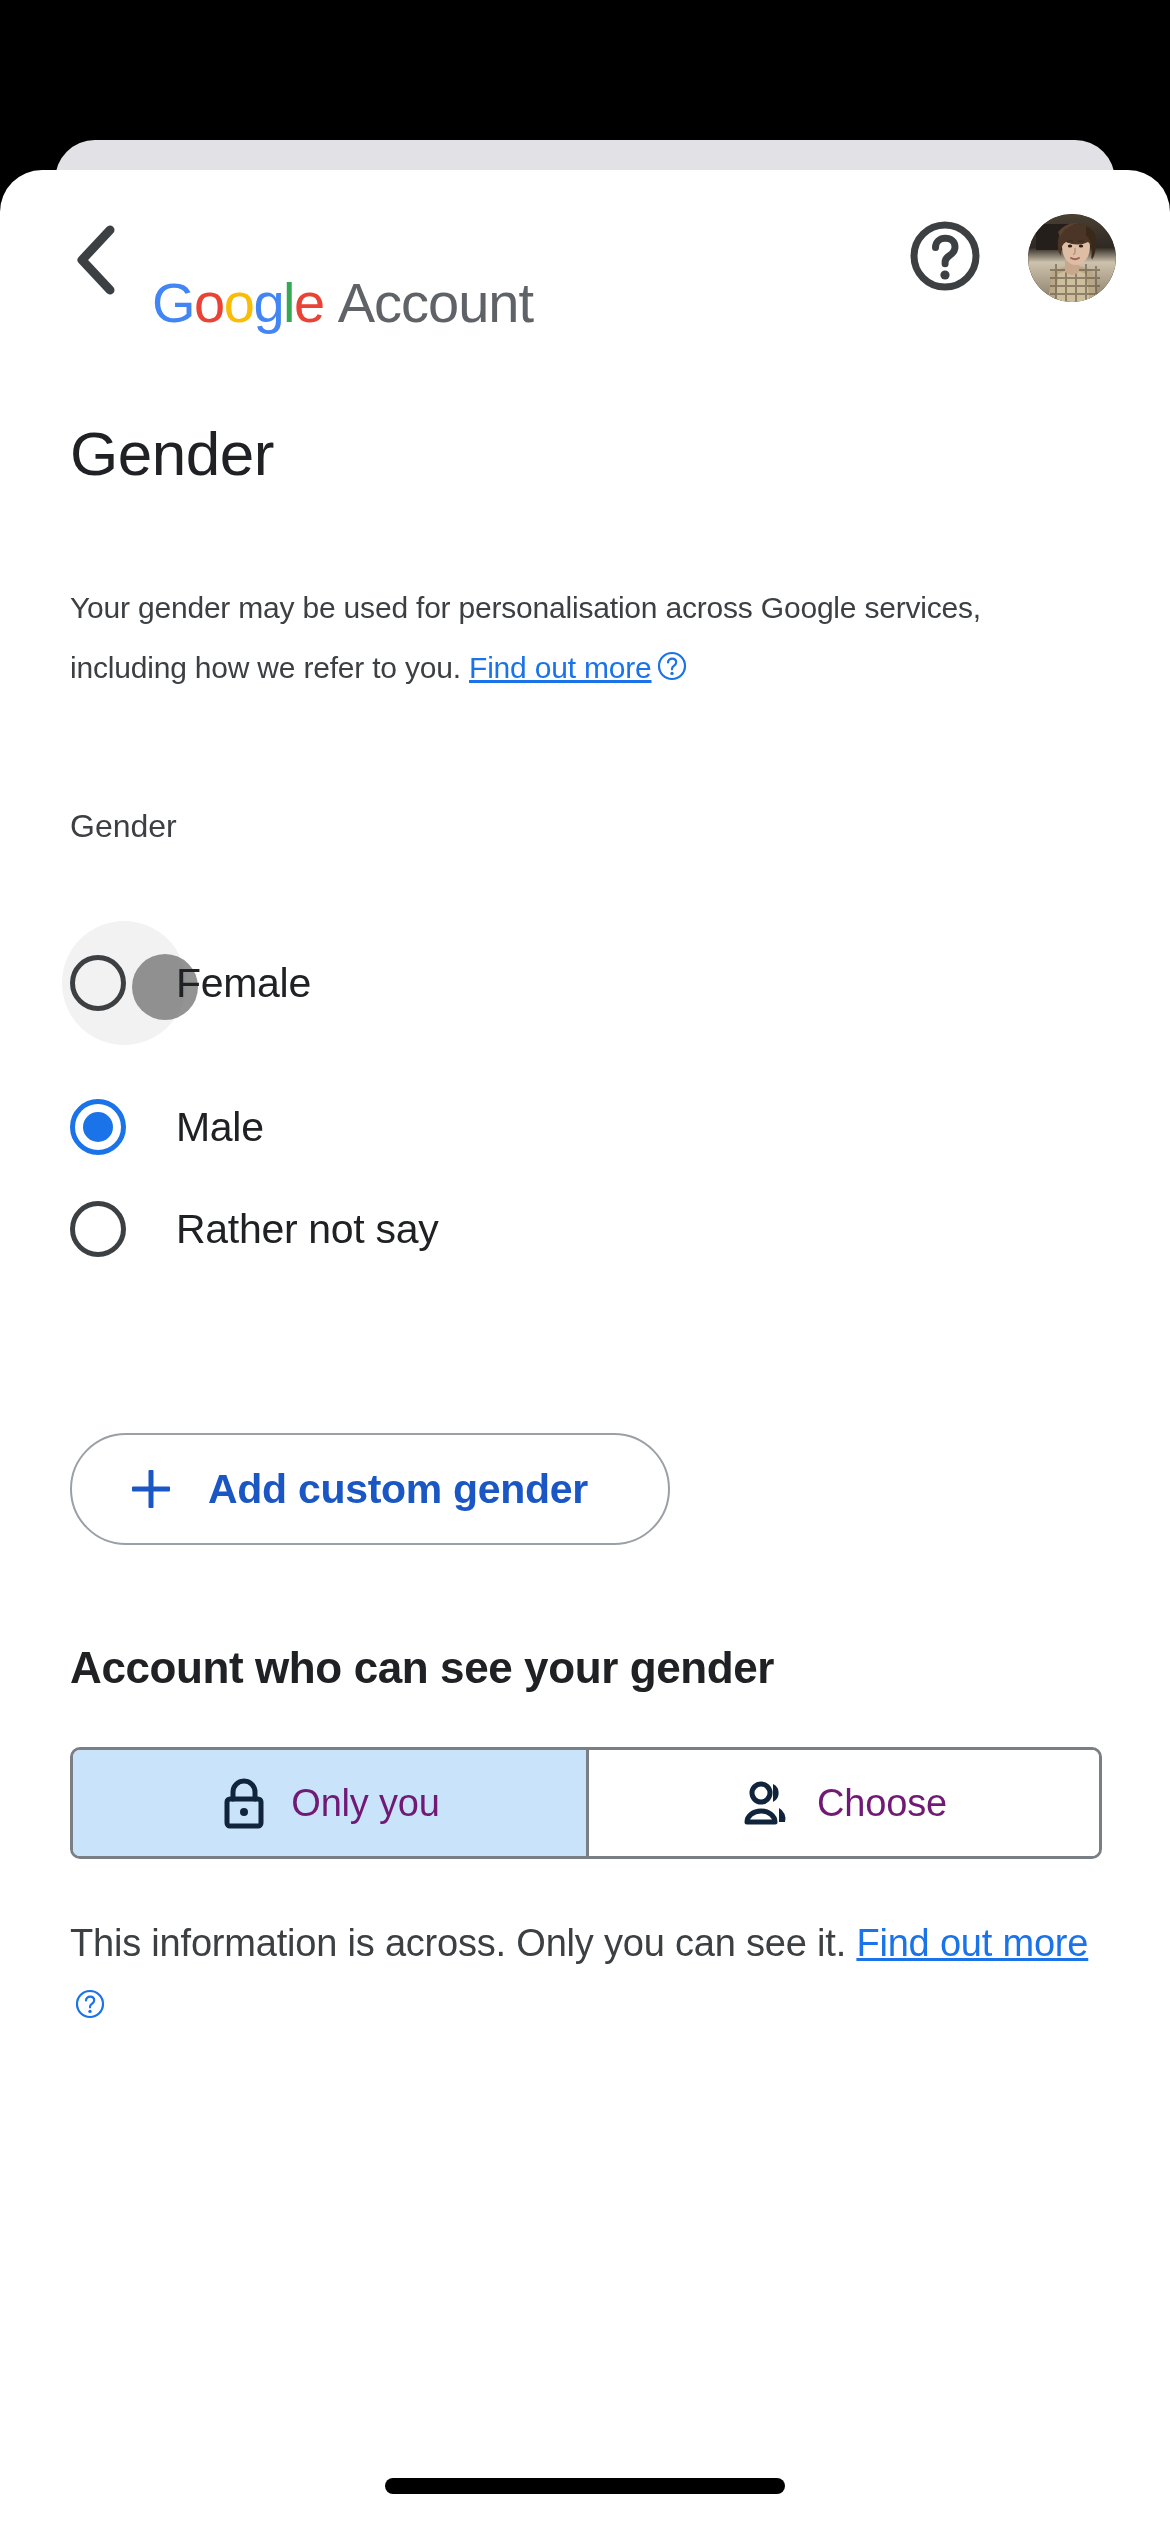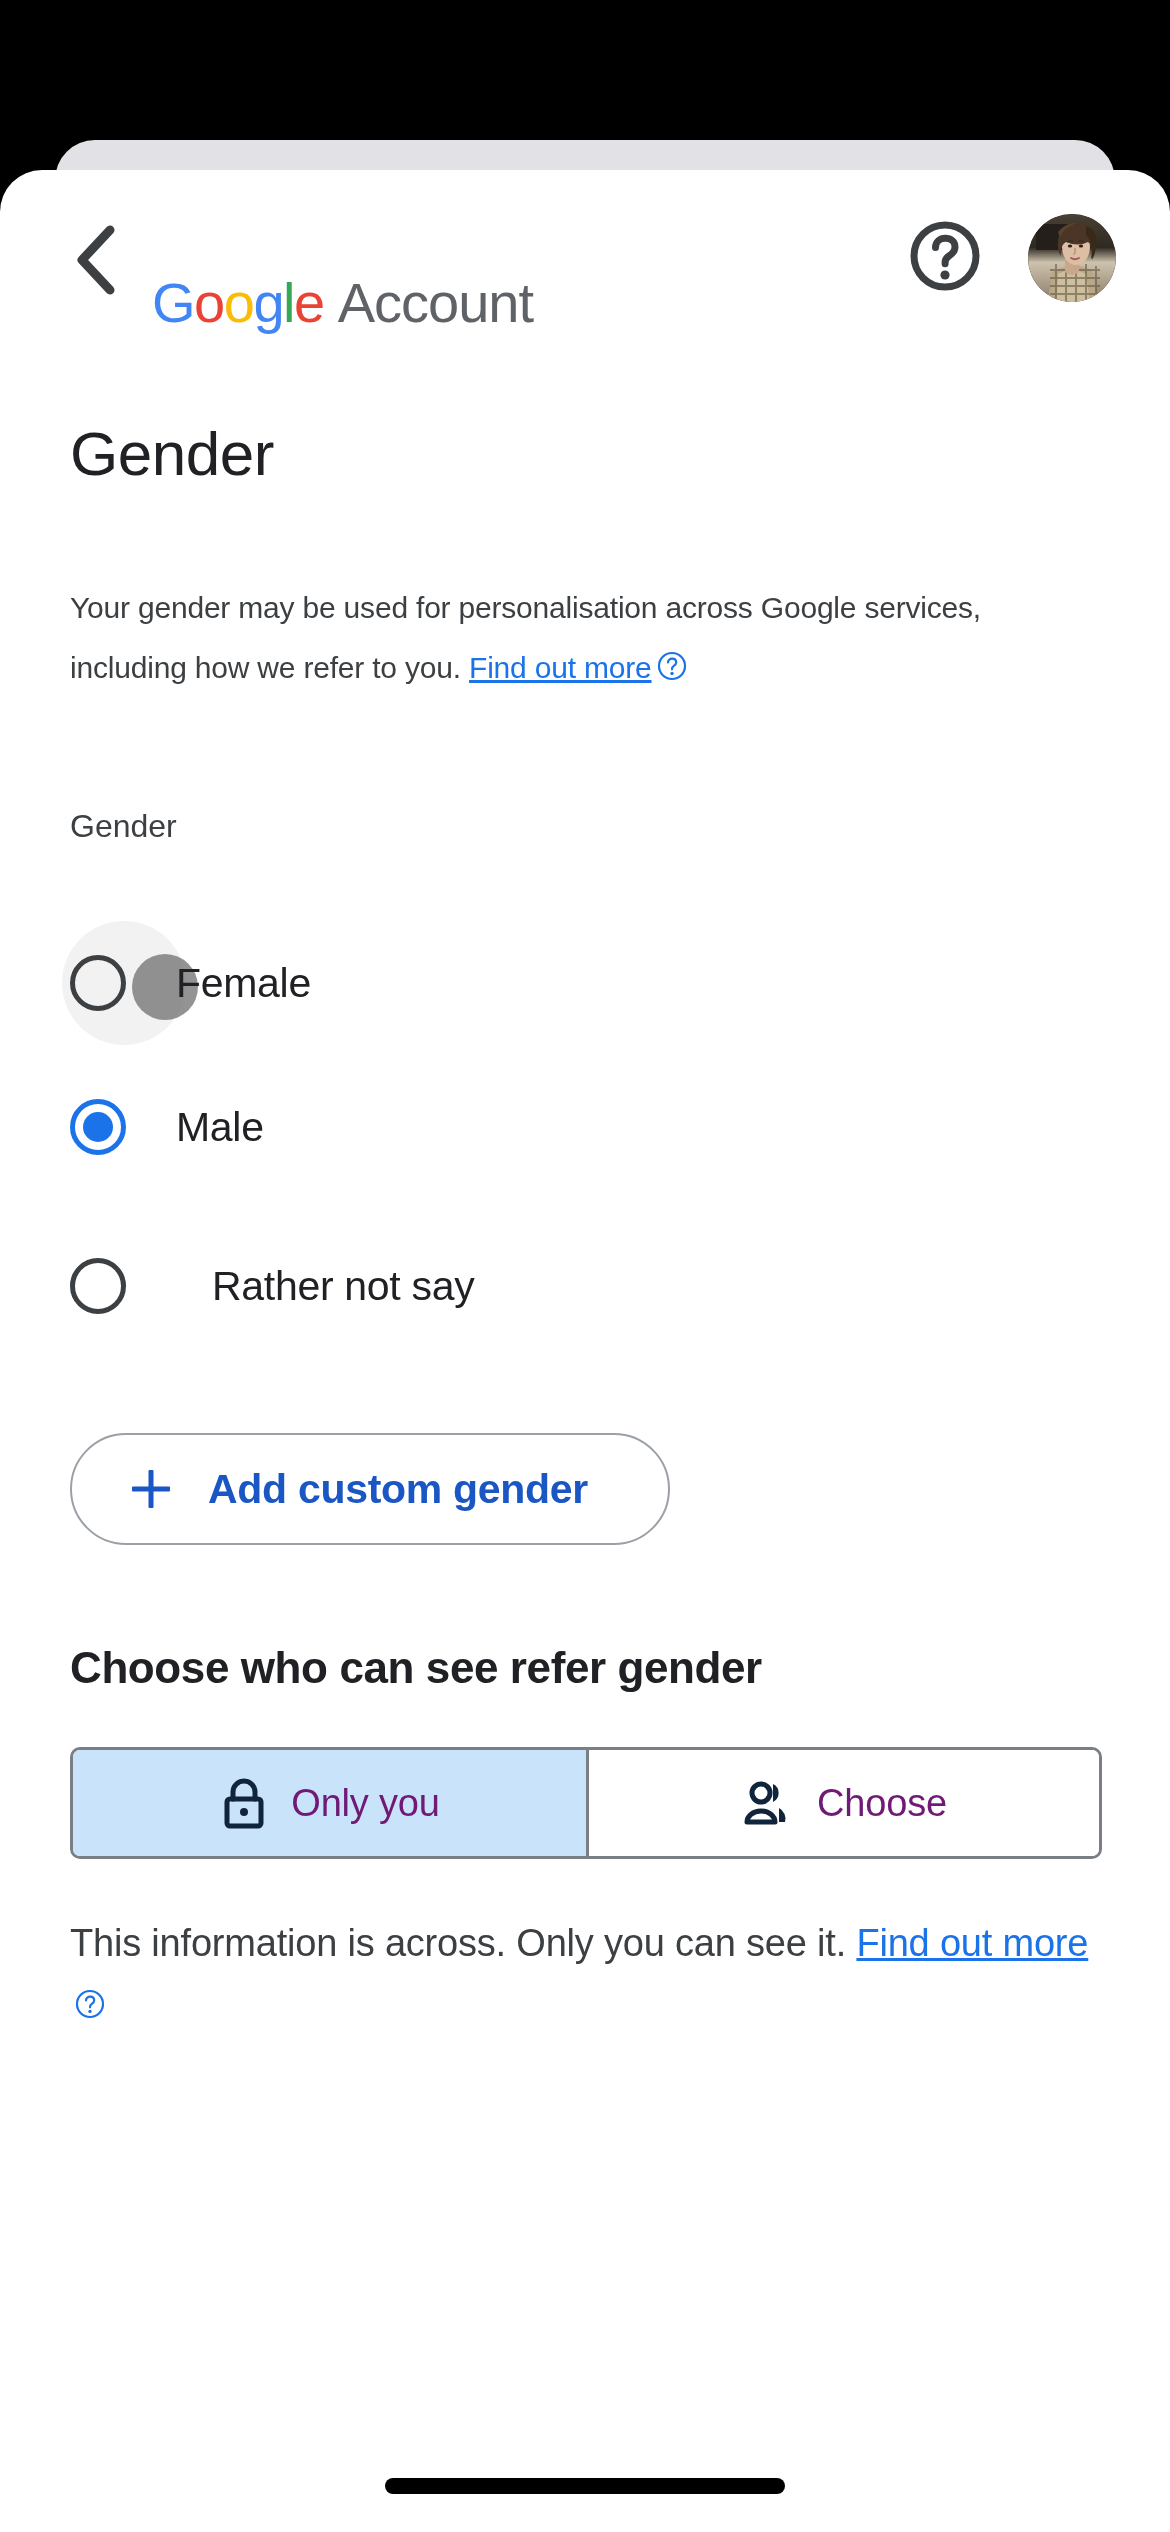--- a/index.html
+++ b/index.html
@@ -147,21 +147,21 @@
   .radio-row {
     position: absolute;
     left: 70px;
     width: 700px;
     height: 90px;
     display: flex;
     align-items: center;
   }
   .radio-row.r0 { top: 938px; }
   .radio-row.r1 { top: 1082px; }
-  .radio-row.r2 { top: 1241px; gap: 36px; }
+  .radio-row.r2 { top: 1184px; }
 
   .ripple {
     position: absolute;
     left: -8px;
     top: -17px;
     width: 124px;
     height: 124px;
     border-radius: 50%;
     background: #f2f2f3;
   }
@@ -419,21 +419,21 @@
   <div class="radio-row r2">
     <div class="radio"></div>
     <div class="radio-label">Rather not say</div>
   </div>
 
   <div class="pill-btn">
     <div class="plus-icon"></div>
     <div class="pill-label">Add custom gender</div>
   </div>
 
-  <div class="section-heading">Choose who can see refer gender</div>
+  <div class="section-heading">Account who can see your gender</div>
 
   <div class="segmented">
     <div class="seg selected">
       <span class="seg-icon">
         <svg width="50" height="54" viewBox="0 0 50 54" fill="none">
           <path d="M14 23 V16 a11 11 0 0 1 22 0 V23" stroke="#10243b" stroke-width="5" fill="none" stroke-linecap="round"></path>
           <rect x="8" y="23" width="34" height="27" rx="3" stroke="#10243b" stroke-width="5" fill="none"></rect>
           <circle cx="25" cy="36" r="4" fill="#10243b"></circle>
         </svg>
       </span>

